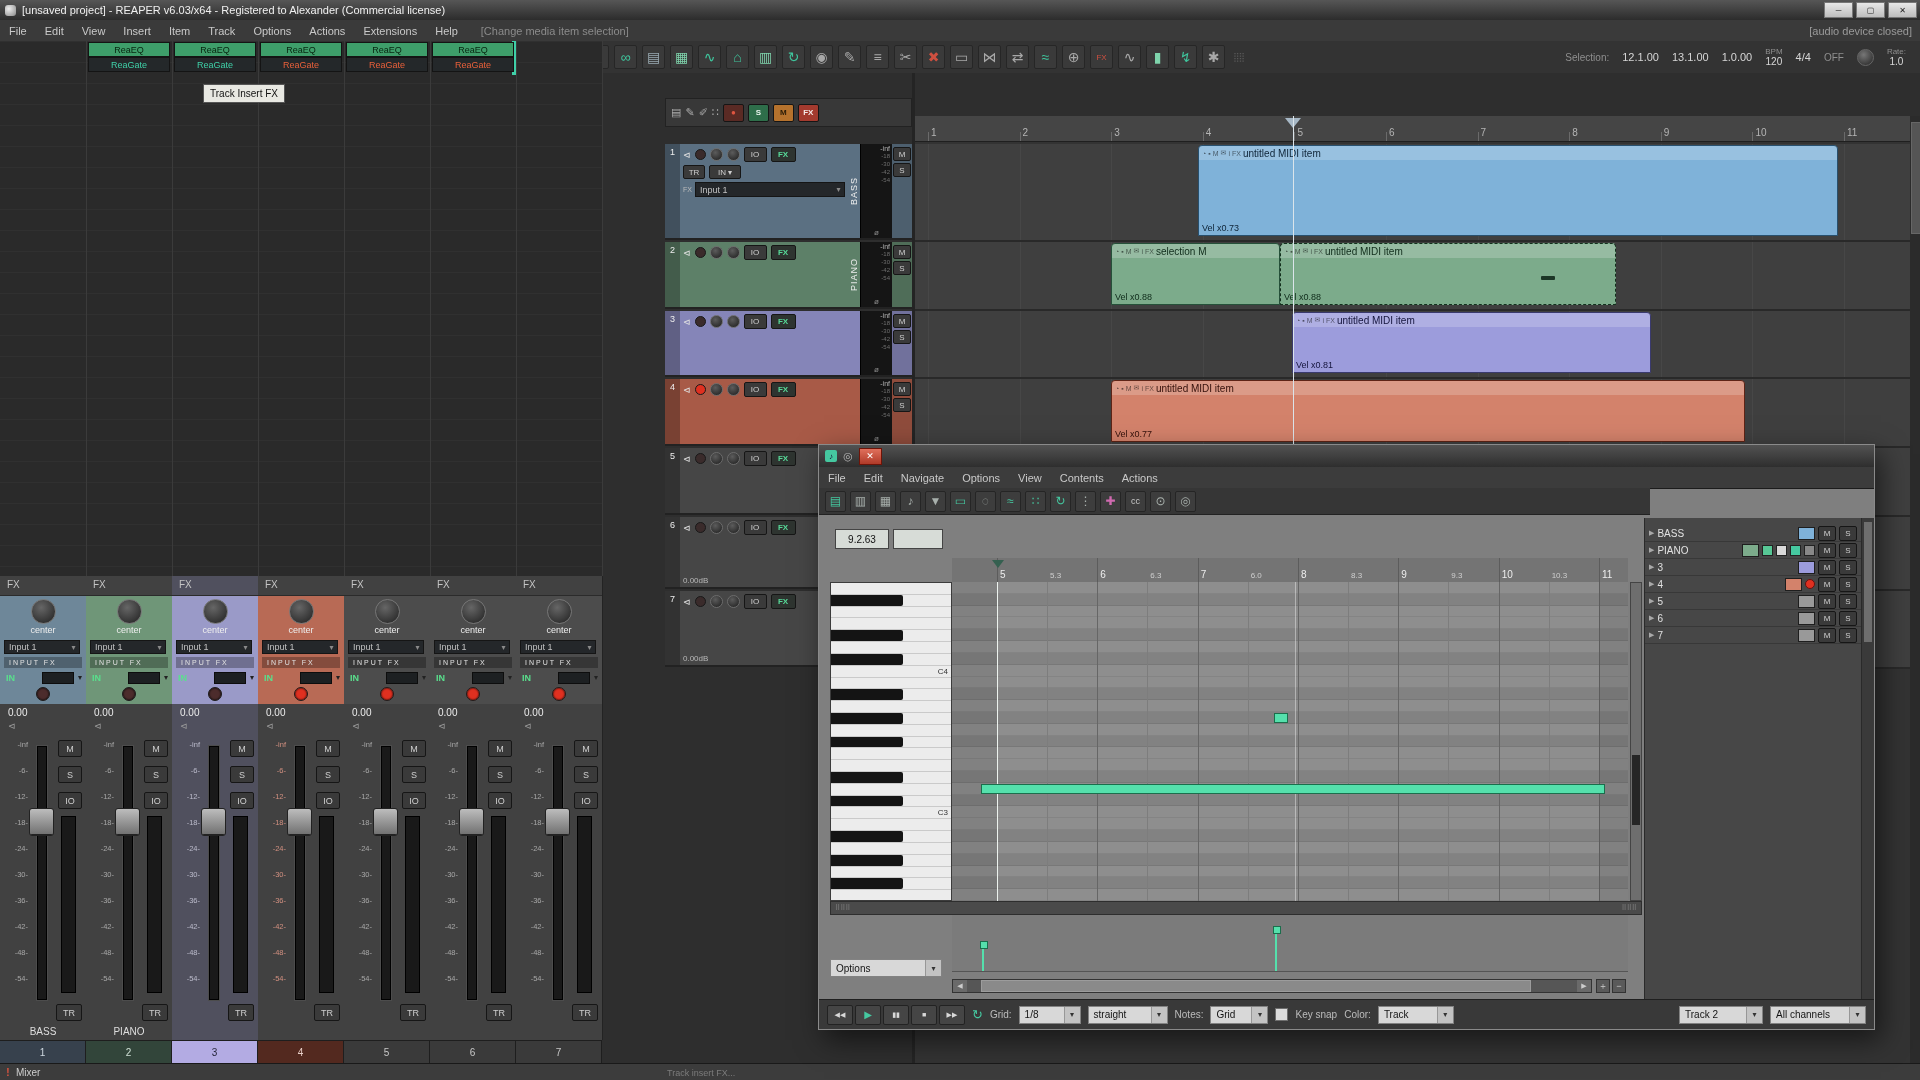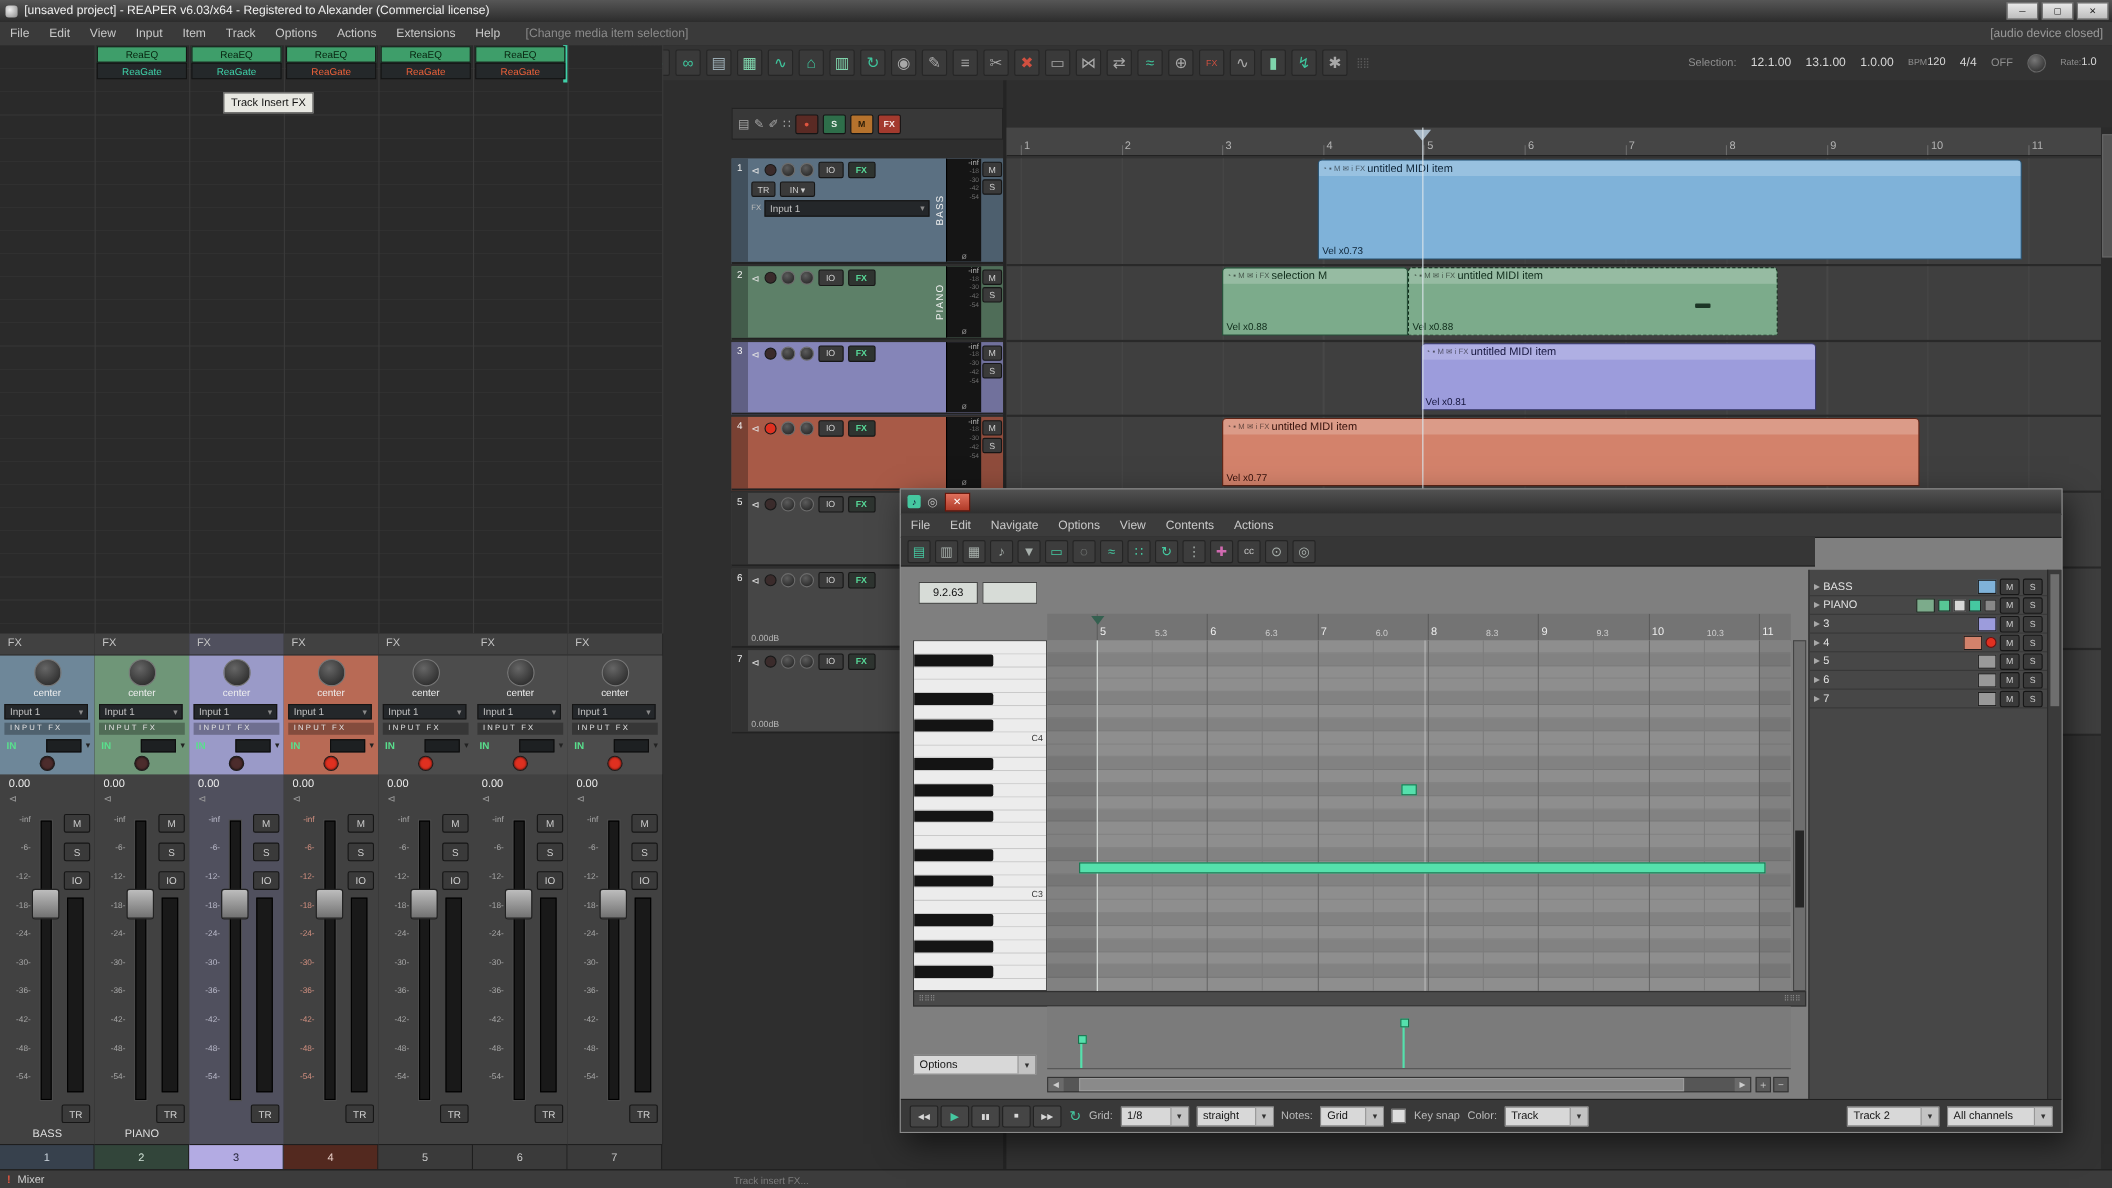--- a/index.html
+++ b/index.html
@@ -18,21 +18,21 @@
 #menu-hint{color:#8b8b8b;margin-left:14px}
 #audio-status{margin-left:auto;margin-right:8px;color:#9a9a9a}
 #toolbar{position:absolute;left:548px;top:41px;width:1372px;height:32px;background:#333;display:flex;align-items:center}
 #tb-icons{display:flex;align-items:center;gap:5px;padding-left:10px}
 .tbi{width:21px;height:22px;display:flex;align-items:center;justify-content:center;font-size:14px;background:#3a3a3a;
  border:1px solid #262626;border-radius:2px}
 #tb-grip{color:#585858;font-size:9px;margin-left:8px;letter-spacing:-1px}
 #transport-info{margin-left:auto;display:flex;align-items:center;gap:13px;padding-right:14px}
 #transport-info .lblg{color:#8f8f8f;font-size:10px}
 #transport-info .val{color:#d6d6d6;font-size:11px}
-.stack{display:flex;flex-direction:row;align-items:center;line-height:10px}
+.stack{display:flex;flex-direction:column;align-items:center;line-height:10px}
 .stack .top{font-size:8px;color:#8f8f8f}.stack .bot{font-size:10px;color:#d8d8d8}
 #rateknob{width:15px;height:15px;border-radius:50%;background:radial-gradient(circle at 38% 32%,#777,#222);border:1px solid #666}
 
 #fx-panel{position:absolute;left:0;top:41px;width:602px;height:535px;background:#2a2a2a;
  background-image:repeating-linear-gradient(to bottom,#303030 0 1px,transparent 1px 21px)}
 .fxcol{position:absolute;top:0;width:86px;height:535px;border-right:1px solid #3b3b3b}
 .fxcell{position:absolute;width:80px;height:13px;font-size:9px;display:flex;align-items:center;justify-content:center;
  border:1px solid #141414}
 .fx1{top:1px;background:#3e9e6a;color:#07240f}
 .fx2{top:16px;background:#24282a}
@@ -208,21 +208,21 @@
 
   <div id="titlebar">
     <span id="appicon"></span>
     <span id="title">[unsaved project] - REAPER v6.03/x64 - Registered to Alexander (Commercial license)</span>
     <span class="winbtn">─</span>
     <span class="winbtn">▢</span>
     <span class="winbtn">✕</span>
   </div>
 
   <div id="menubar">
-    <span id="menu-items"><span class="mi">File</span><span class="mi">Edit</span><span class="mi">View</span><span class="mi">Input</span><span class="mi">Item</span><span class="mi">Track</span><span class="mi">Options</span><span class="mi">Actions</span><span class="mi">Extensions</span><span class="mi">Help</span></span>
+    <span id="menu-items"><span class="mi">File</span><span class="mi">Edit</span><span class="mi">View</span><span class="mi">Insert</span><span class="mi">Item</span><span class="mi">Track</span><span class="mi">Options</span><span class="mi">Actions</span><span class="mi">Extensions</span><span class="mi">Help</span></span>
     <span id="menu-hint">[Change media item selection]</span>
     <span id="audio-status">[audio device closed]</span>
   </div>
 
   <div id="toolbar">
     <div id="tb-icons">
         <span class="tbi" style="color:#9fc0ce;font-size:14px">ⓘ</span>
         <span class="tbi" style="color:#3fc49c;font-size:14px">▶</span>
         <span class="tbi" style="color:#3fc49c;font-size:14px">∞</span>
         <span class="tbi" style="color:#9aabb3;font-size:14px">▤</span>
@@ -1105,21 +1105,21 @@
           <span class="tpb" style="color:#d8d8d8;font-size:7px">▮▮</span>
           <span class="tpb" style="color:#d8d8d8;font-size:7px">■</span>
           <span class="tpb" style="color:#d8d8d8;font-size:7px">▶▶</span>
         </span>
       <span id="me-sync">↻</span>
       <span class="melbl">Grid:</span>
       <span class="ddl" style="width:62px">
         <span>1/8</span>
         <span class="arr">▾</span>
       </span>
-      <span class="ddl" style="width:70px">
+      <span class="ddl" style="width:80px">
         <span>straight</span>
         <span class="arr">▾</span>
       </span>
       <span class="melbl">Notes:</span>
       <span class="ddl" style="width:58px">
         <span>Grid</span>
         <span class="arr">▾</span>
       </span>
       <span class="cb"></span>
       <span class="melbl">Key snap</span>

